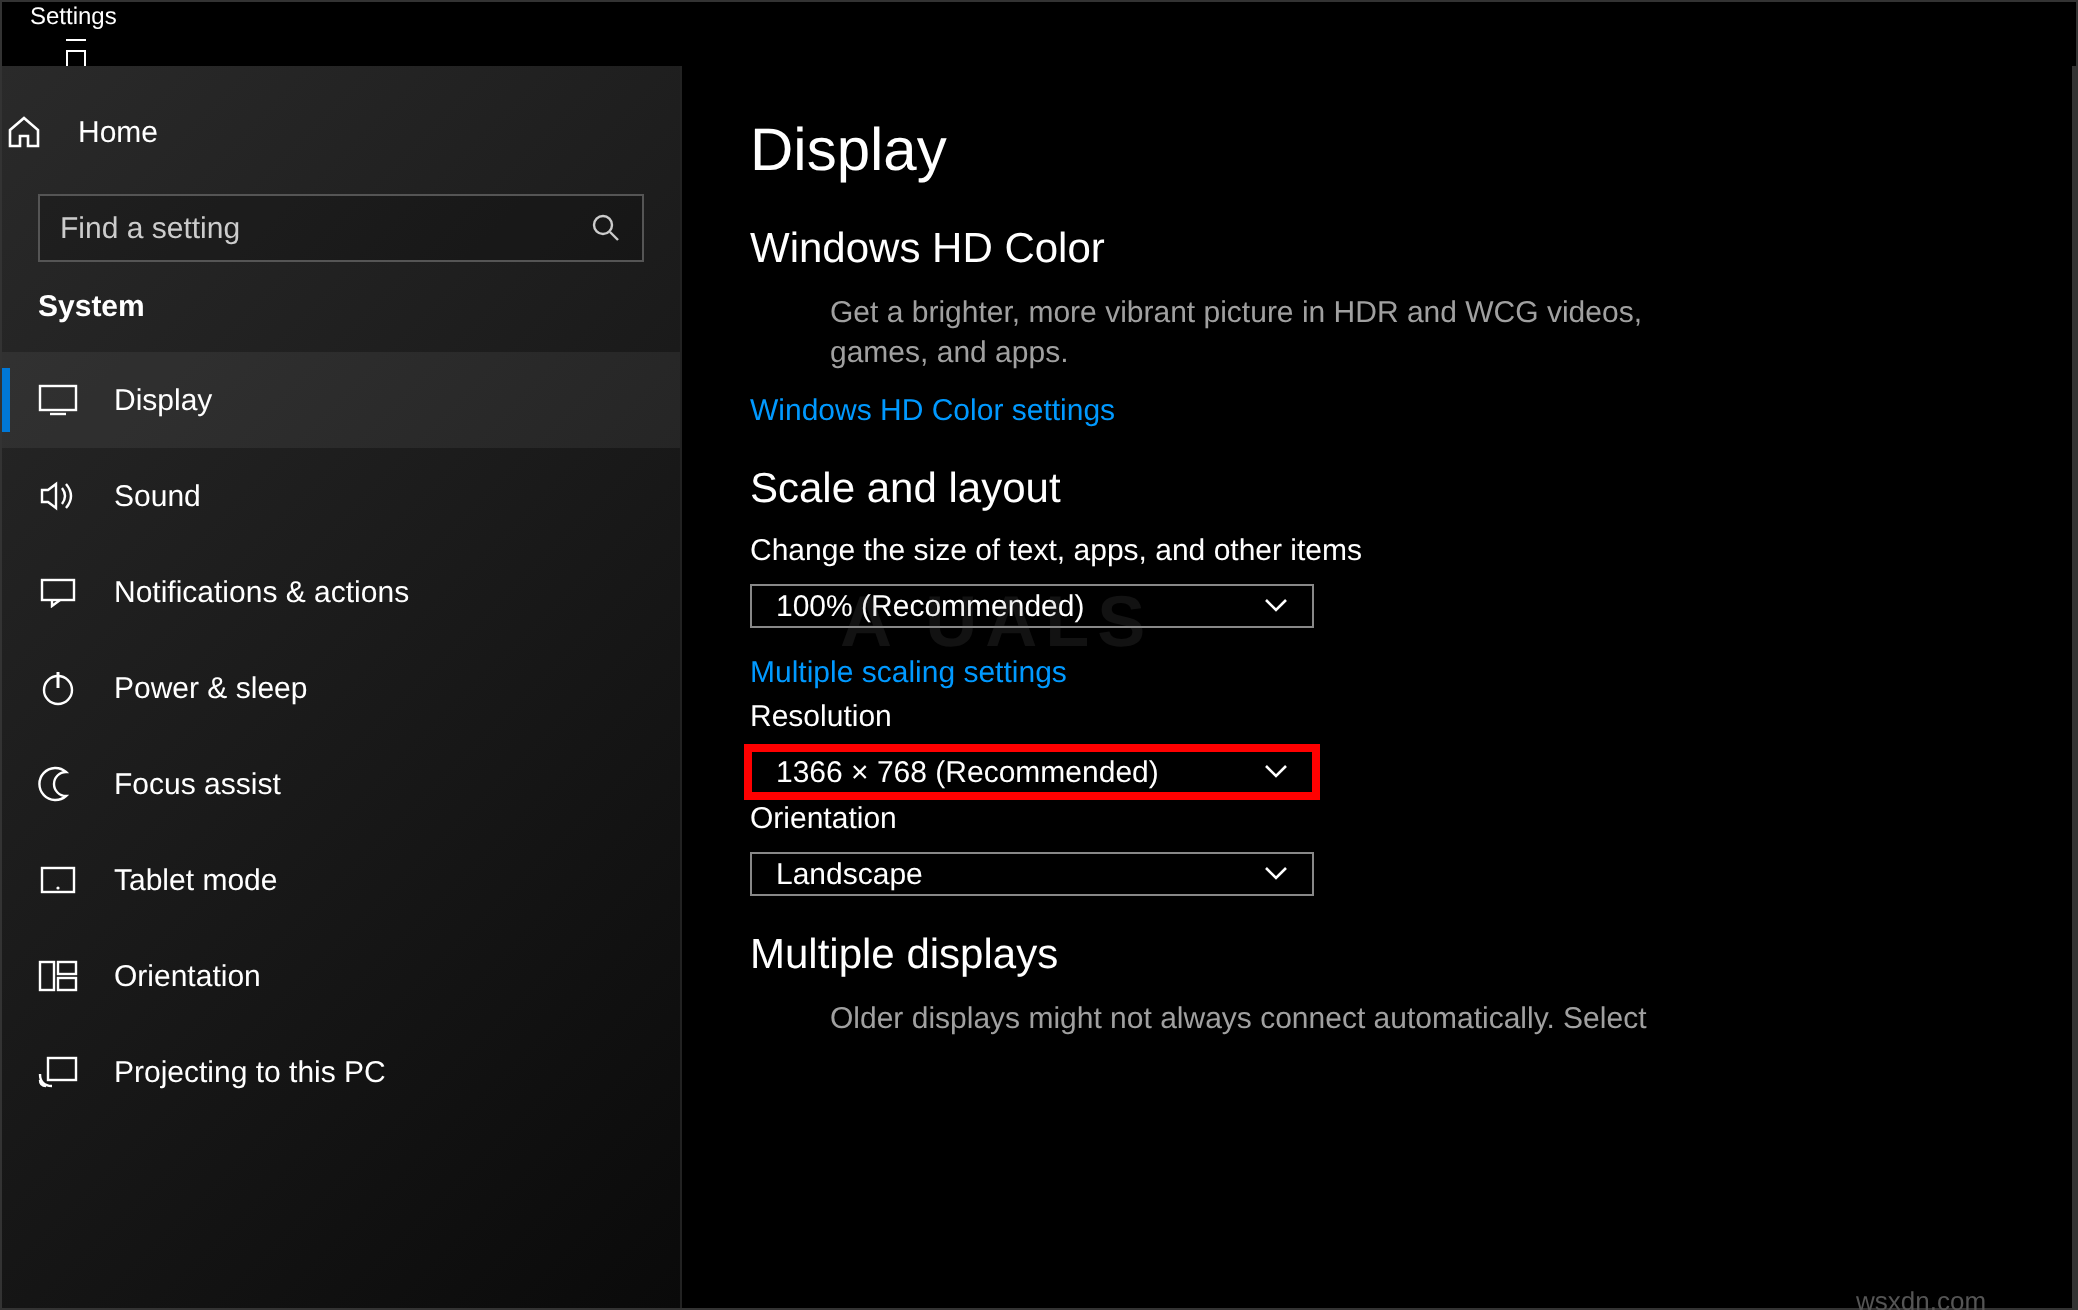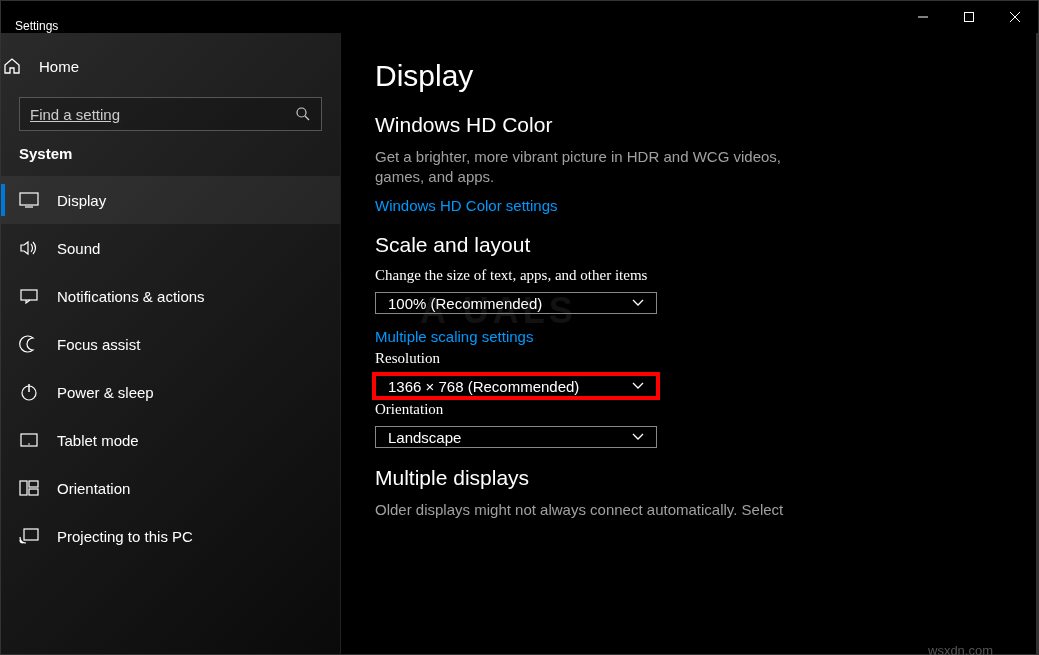--- a/index.html
+++ b/index.html
@@ -1,37 +1,37 @@
 <!DOCTYPE html>
 <html><head>
 <meta charset="utf-8">
 <style>
   * { box-sizing: border-box; margin: 0; padding: 0; font-family: "Segoe UI", Arial, sans-serif; }
   body { width: 1039px; height: 655px; background: #000; color: #fff; overflow: hidden; position: relative; }
   .window { width: 1039px; height: 655px; display: flex; flex-direction: column; border: 1px solid #333; }
-  .titlebar { height: 32px; background: #000; display: flex; align-items: flex-end; padding-left: 14px; font-size: 12px; color: #fff; }
+  .titlebar { height: 32px; background: #000; display: flex; align-items: flex-start; padding-left: 14px; font-size: 12px; color: #fff; flex-direction: column; }
   .titlebar .spacer { flex: 1; }
   .titlebtn { width: 46px; height: 32px; display: flex; align-items: center; justify-content: center; color: #fff; font-size: 10px; font-family: "Segoe MDL2 Assets", "Segoe UI Symbol", sans-serif; }
   .body { flex: 1; display: flex; overflow: hidden; }
   .sidebar { width: 340px; background: linear-gradient(135deg, #2a2a2a 0%, #1a1a1a 50%, #0a0a0a 100%); padding-top: 10px; position: relative; border-right: 1px solid #222; }
   .home { display: flex; align-items: center; height: 46px; padding-left: 2px; font-size: 15px; color: #fff; gap: 18px; }
   .home .icn { width: 18px; text-align: center; }
   .searchbox { margin: 8px 18px 14px 18px; height: 34px; border: 1px solid #555; display: flex; align-items: center; padding: 0 10px; color: #aaa; font-size: 15px; background: rgba(0,0,0,0.2); }
-  .searchbox .phold { flex: 1; color: #ccc; text-decoration: underline; }
+  .searchbox .phold { flex: 1; color: #ccc; }
   .catlabel { padding: 0 18px 14px 18px; font-size: 15px; font-weight: 700; color: #fff; }
   .navitem { display: flex; align-items: center; height: 48px; padding-left: 18px; font-size: 15px; color: #fff; gap: 18px; position: relative; }
   .navitem .icn { width: 20px; height: 20px; display: flex; align-items: center; justify-content: center; }
   .navitem.active { background: rgba(255,255,255,0.06); }
   .navitem.active::before { content: ""; position: absolute; left: 0; top: 8px; bottom: 8px; width: 4px; background: #0078d7; }
   .content { flex: 1; background: #000; padding: 26px 0 0 34px; overflow: hidden; position: relative; }
   .content h1 { font-weight: 300; font-size: 30px; margin-bottom: 20px; }
   .content h2 { font-weight: 400; font-size: 21px; margin-bottom: 10px; margin-top: 18px; }
-  .content p.desc { color: #a0a0a0; font-size: 15px; line-height: 20px; max-width: 420px; }
+  .content p.desc { color: #a0a0a0; font-size: 15px; line-height: 20px; max-width: 420px; margin-left: 40px; }
   .link { color: #0099ff; font-size: 15px; margin-top: 10px; display: inline-block; }
-  .label { font-size: 15px; color: #fff; margin-top: 4px; margin-bottom: 8px; font-family: Liberation Serif, serif; }
+  .label { font-size: 15px; color: #fff; margin-top: 4px; margin-bottom: 8px; }
   .dropdown { width: 282px; height: 22px; border: 1px solid #888; display: flex; align-items: center; padding: 0 12px; font-size: 15px; color: #fff; background: #000; justify-content: space-between; }
   .dropdown.highlight { outline: 4px solid #ff0000; outline-offset: -1px; }
   .chev { font-size: 11px; color: #fff; }
   .scrolltrack { position: absolute; right: 0; top: 0; bottom: 0; width: 2px; background: #333; }
   svg { display: block; }
   .watermark { position: absolute; left: 420px; top: 290px; font-size: 36px; font-weight: 900; letter-spacing: 4px; color: rgba(120,120,120,0.15); pointer-events: none; }
   .wmtext { position: absolute; left: 928px; top: 643px; font-size: 13px; color: #555; }
 </style>
 </head>
 <body>
@@ -104,33 +104,33 @@
             <svg width="20" height="16" viewBox="0 0 20 16">
               <rect x="2" y="2" width="16" height="10" fill="none" stroke="#fff" stroke-width="1.2"></rect>
               <path d="M7 12 L7 15 L11 12" fill="none" stroke="#fff" stroke-width="1.2"></path>
             </svg>
           </span>
         <span>Notifications &amp; actions</span>
       </div>
       <div class="navitem">
         <span class="icn">
             <svg width="20" height="20" viewBox="0 0 20 20">
-              <path d="M14 4 A8 8 0 1 0 14 16 A6 6 0 1 1 14 4 Z" fill="none" stroke="#fff" stroke-width="1.2"></path>
-            </svg>
-          </span>
-        <span>Focus assist</span>
-      </div>
-      <div class="navitem">
-        <span class="icn">
-            <svg width="20" height="20" viewBox="0 0 20 20">
               <circle cx="10" cy="11" r="7" fill="none" stroke="#fff" stroke-width="1.2"></circle>
               <line x1="10" y1="2" x2="10" y2="10" stroke="#fff" stroke-width="1.5"></line>
             </svg>
           </span>
         <span>Power &amp; sleep</span>
+      </div>
+      <div class="navitem">
+        <span class="icn">
+            <svg width="20" height="20" viewBox="0 0 20 20">
+              <path d="M14 4 A8 8 0 1 0 14 16 A6 6 0 1 1 14 4 Z" fill="none" stroke="#fff" stroke-width="1.2"></path>
+            </svg>
+          </span>
+        <span>Focus assist</span>
       </div>
       <div class="navitem">
         <span class="icn">
             <svg width="20" height="16" viewBox="0 0 20 16">
               <rect x="2" y="2" width="16" height="12" fill="none" stroke="#fff" stroke-width="1.2"></rect>
               <circle cx="10" cy="12" r="0.8" fill="#fff"></circle>
             </svg>
           </span>
         <span>Tablet mode</span>
       </div>

